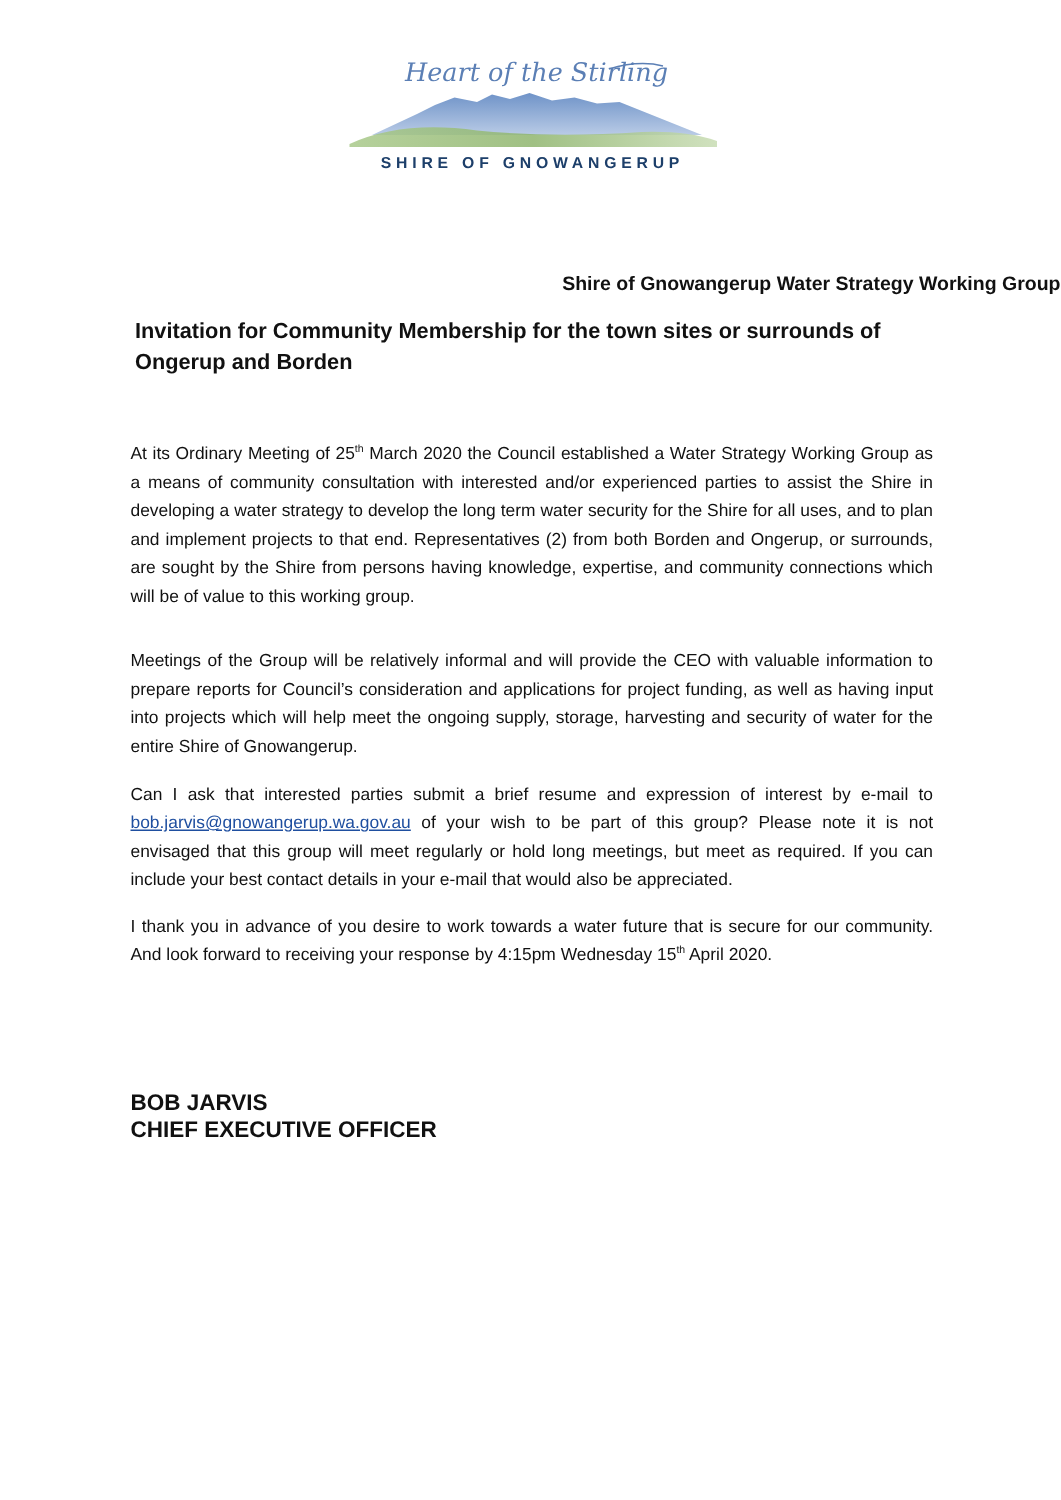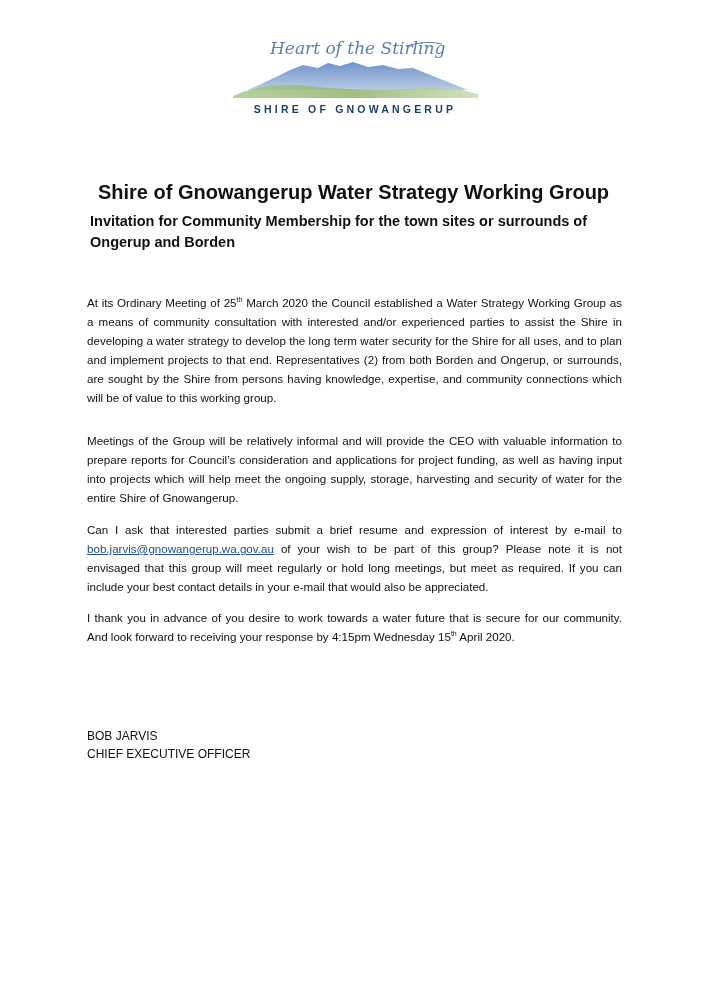--- a/index.html
+++ b/index.html
@@ -2,30 +2,30 @@
 <html><head>
 <meta charset="utf-8">
 <style>
   html, body { margin: 0; padding: 0; background: #ffffff; }
   body { width: 707px; height: 1000px; position: relative; overflow: hidden;
          font-family: "Liberation Sans", "DejaVu Sans", sans-serif; color: #111; }
   .logo { position: absolute; left: 228px; top: 32px; width: 254px; height: 92px; }
   .logo svg { display: block; }
   .logo-text { position: absolute; left: 0; top: 71px; width: 254px; text-align: center;
                font-size: 10.5px; letter-spacing: 3.2px; color: #1d3f6a; font-weight: bold; }
-  .title1 { position: absolute; left: 0; top: 181px; width: 707px; text-align: center;
-            font-size: 20px; font-weight: bold; }
+  .title1 { position: absolute; left: 0; top: 181px; width: 707px; text-align: right;
+            font-size: 13px; font-weight: bold; }
   .title2 { position: absolute; left: 90px; top: 211px; width: 527px; text-align: left;
             font-size: 14.5px; font-weight: bold; line-height: 21px; }
   .body-text { position: absolute; left: 87px; width: 535px; font-size: 11.6px;
                line-height: 19.1px; text-align: justify; }
   .body-text p { margin: 0; }
   sup { font-size: 7px; line-height: 0; vertical-align: super; }
   a.email { color: #1f4fa0; text-decoration: underline; }
-  .sig { position: absolute; left: 87px; top: 727px; font-size: 12px; font-weight: normal;
+  .sig { position: absolute; left: 87px; top: 727px; font-size: 15px; font-weight: bold;
          line-height: 18px; }
 </style>
 </head>
 <body>
 
 <div class="logo">
   <svg width="254" height="70" viewBox="0 0 254 70">
     <defs>
       <linearGradient id="mt" x1="0" y1="0" x2="0" y2="1">
         <stop offset="0" stop-color="#6f93c8"></stop>

